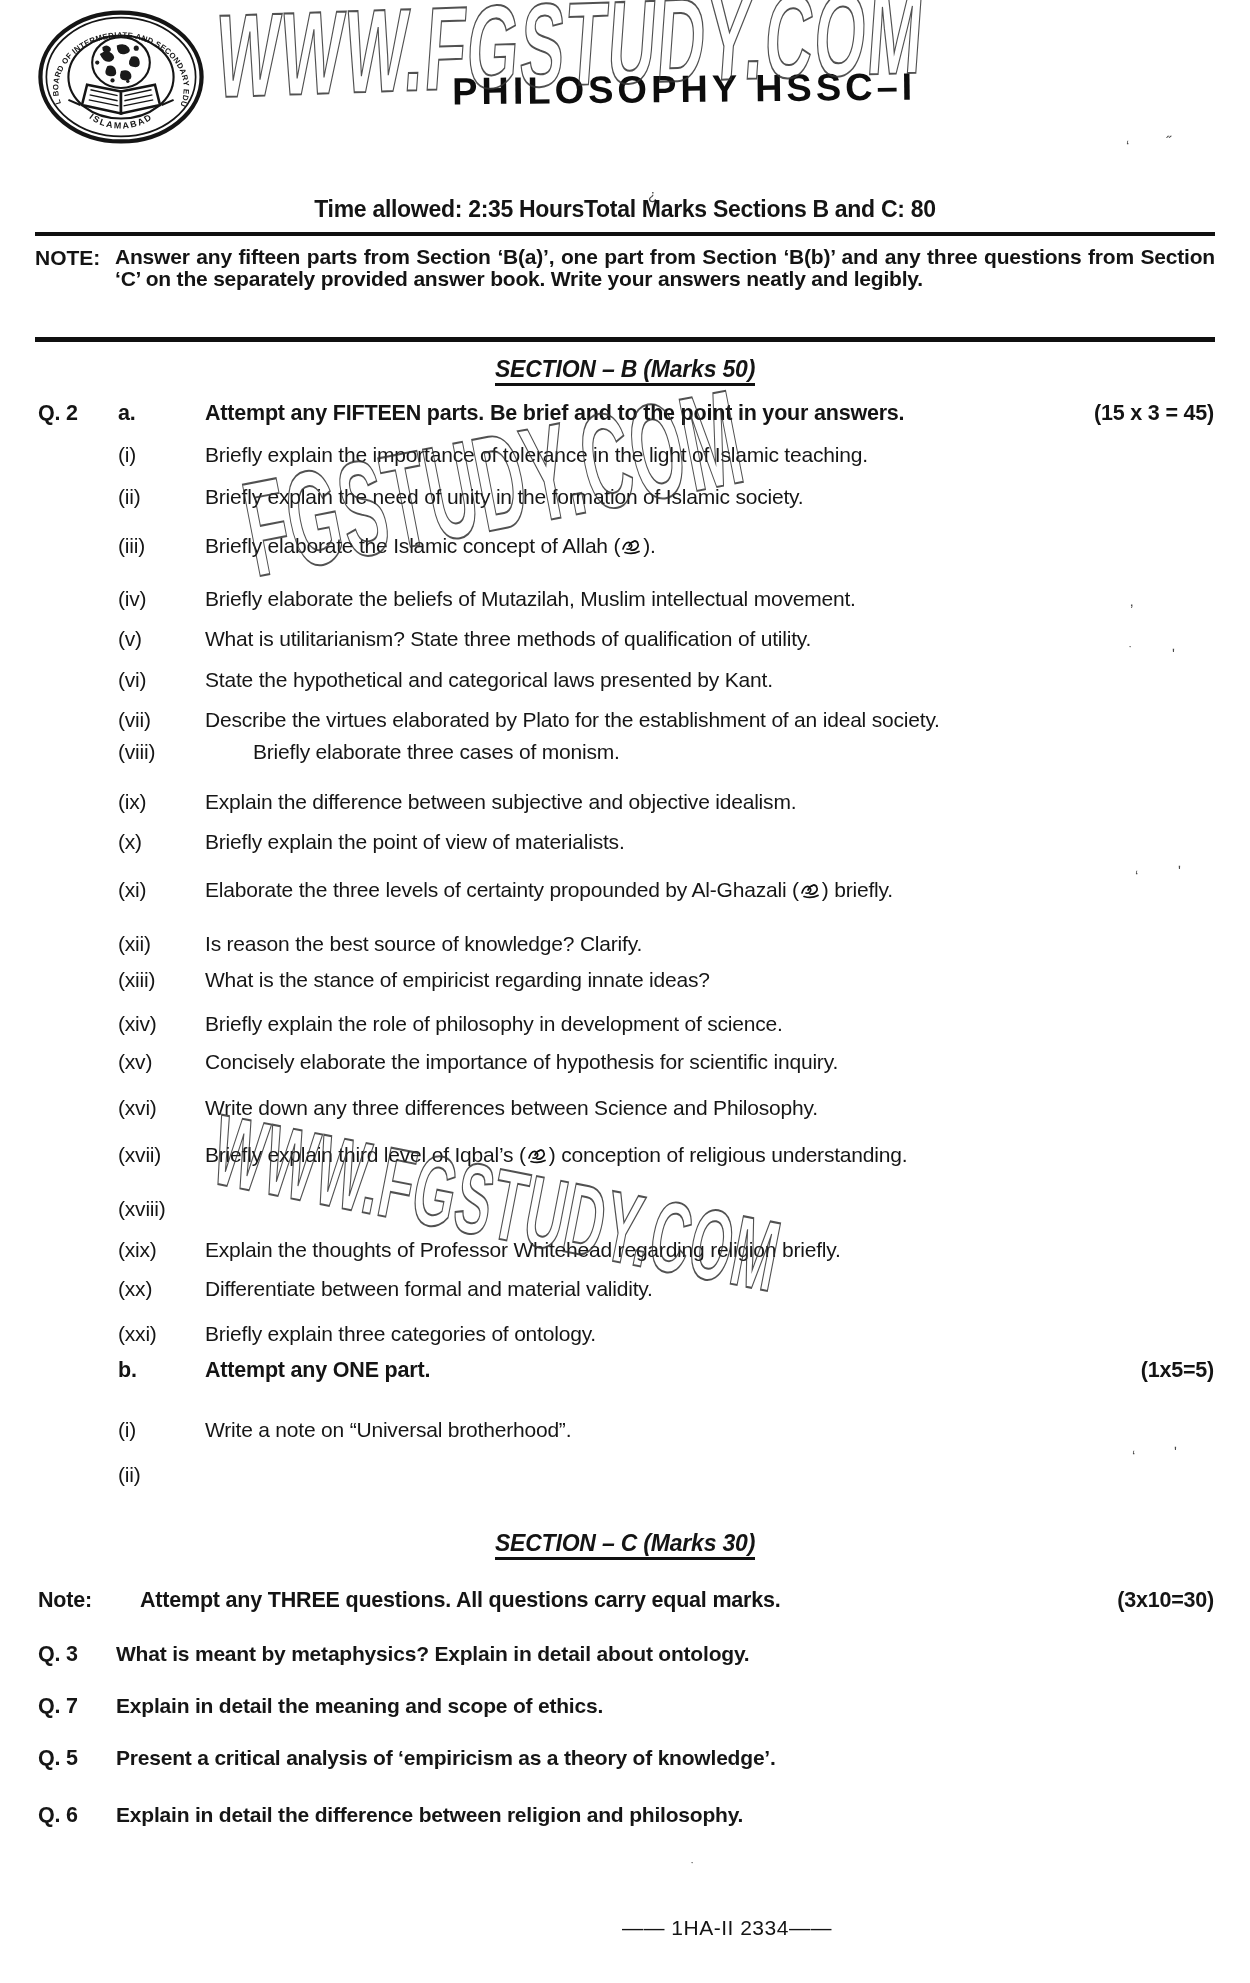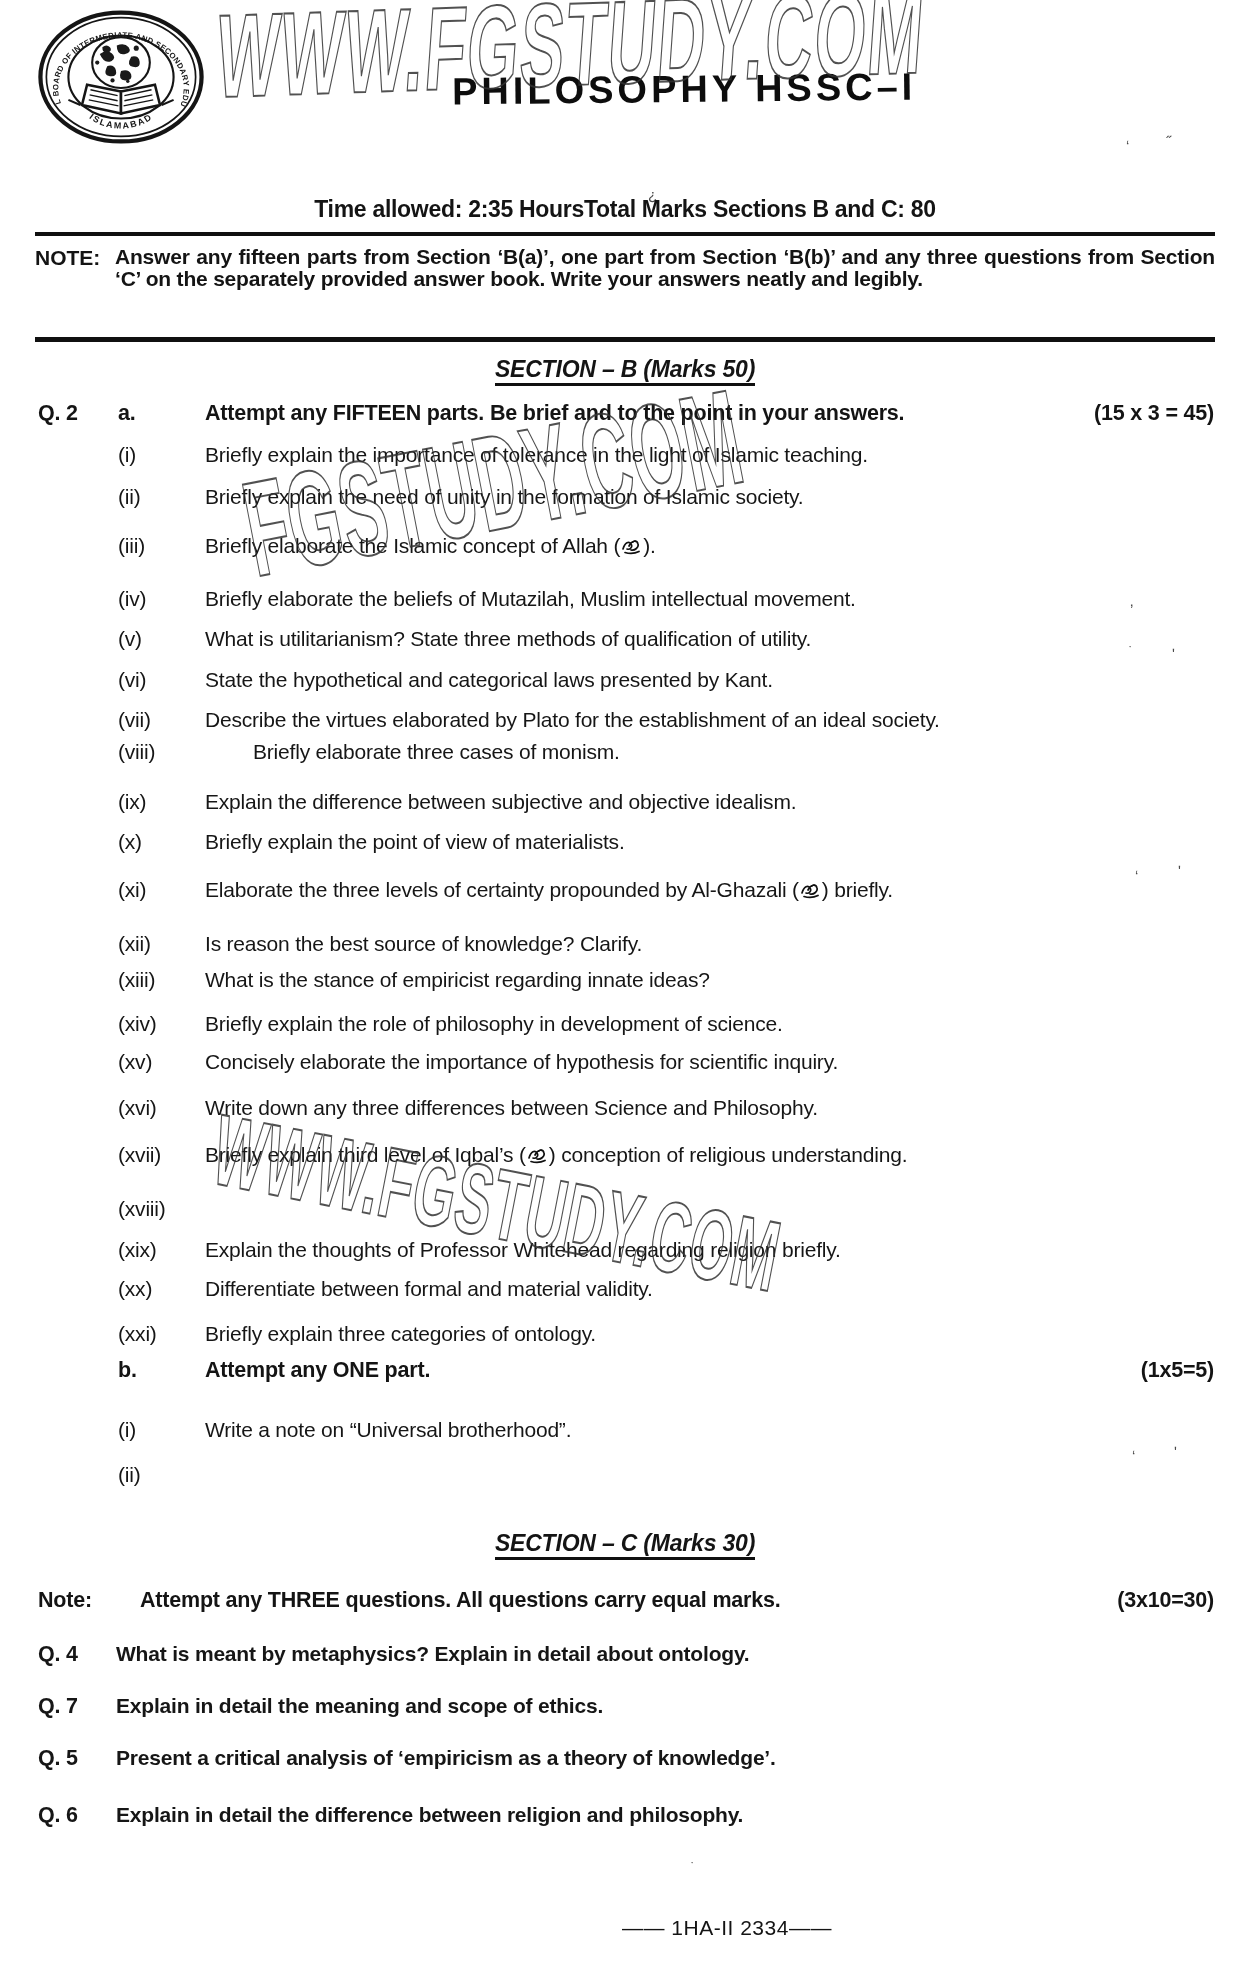--- a/index.html
+++ b/index.html
@@ -245,21 +245,21 @@
         <span class="txt">Briefly explain three categories of ontology.</span>
       </div>
       <div class="row" style="top: 1418px;">
         <span class="num">(i)</span>
         <span class="txt">Write a note on “Universal brotherhood”.</span>
       </div>
       <div class="row" style="top: 1463px;">
         <span class="num">(ii)</span>
       </div>
       <div class="row row-c" style="top: 1642px;">
-        <span class="num">Q. 4</span>
+        <span class="num">Q. 3</span>
         <span class="txt">What is meant by metaphysics? Explain in detail about ontology.</span>
       </div>
       <div class="row row-c" style="top: 1694px;">
         <span class="num">Q. 7</span>
         <span class="txt">Explain in detail the meaning and scope of ethics.</span>
       </div>
       <div class="row row-c" style="top: 1746px;">
         <span class="num">Q. 5</span>
         <span class="txt">Present a critical analysis of ‘empiricism as a theory of knowledge’.</span>
       </div>

